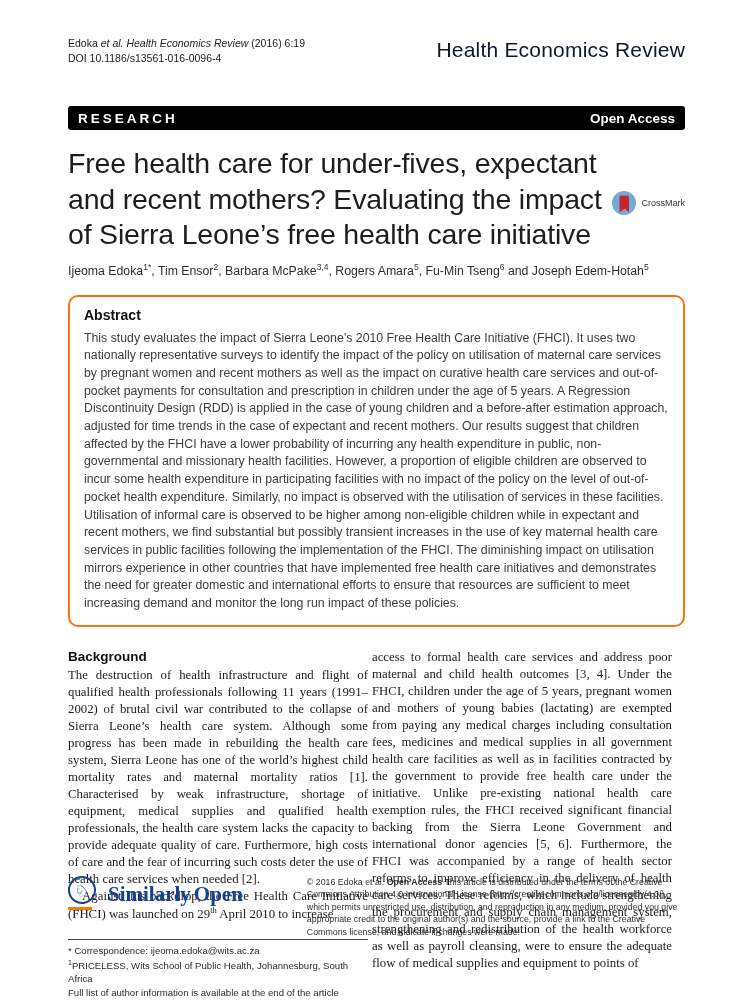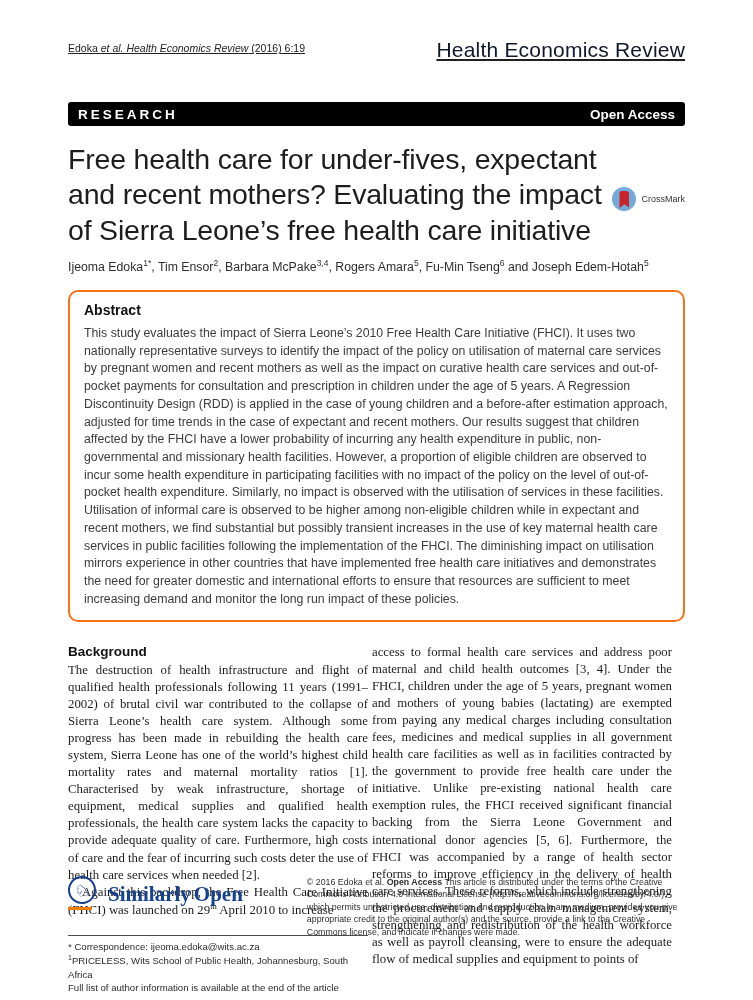--- a/index.html
+++ b/index.html
@@ -8,21 +8,21 @@
     width:753px;height:1000px;
     margin:0 auto;
     background:#ffffff;
     font-family:"Liberation Sans",sans-serif;
     color:#231f20;
     overflow:hidden;
     box-sizing:border-box;
     padding:36px 68px 0 68px;
   }
   
-  .topbar{display:flex;justify-content:space-between;align-items:center;text-decoration:underline;}
+  .topbar{display:flex;justify-content:space-between;align-items:flex-start;}
   .cite{font-size:10.5px;line-height:1.45;color:#222;}
   .cite .it{font-style:italic;}
   .journal-title{font-size:21px;color:#0f172a;letter-spacing:.2px;margin-top:2px;}
   
   .research-bar{
     margin-top:40px;
     background:#000000;
     color:#fff;
     border-radius:3px;
     height:24px;
@@ -100,20 +100,21 @@
   .footer-text b{font-weight:bold;}
 </style>
 </head>
 <body>
 
 <div class="page">
 
   <div class="topbar">
     <div class="cite">
       <div><span>Edoka </span><span class="it">et al. Health Economics Review</span><span> (2016) 6:19</span></div>
+      <div>DOI 10.1186/s13561-016-0096-4</div>
     </div>
     <div class="journal-title">Health Economics Review</div>
   </div>
 
   <div class="research-bar">
     <span class="rtype">RESEARCH</span>
     <span class="raccess">Open Access</span>
   </div>
 
   <div class="title-row">

